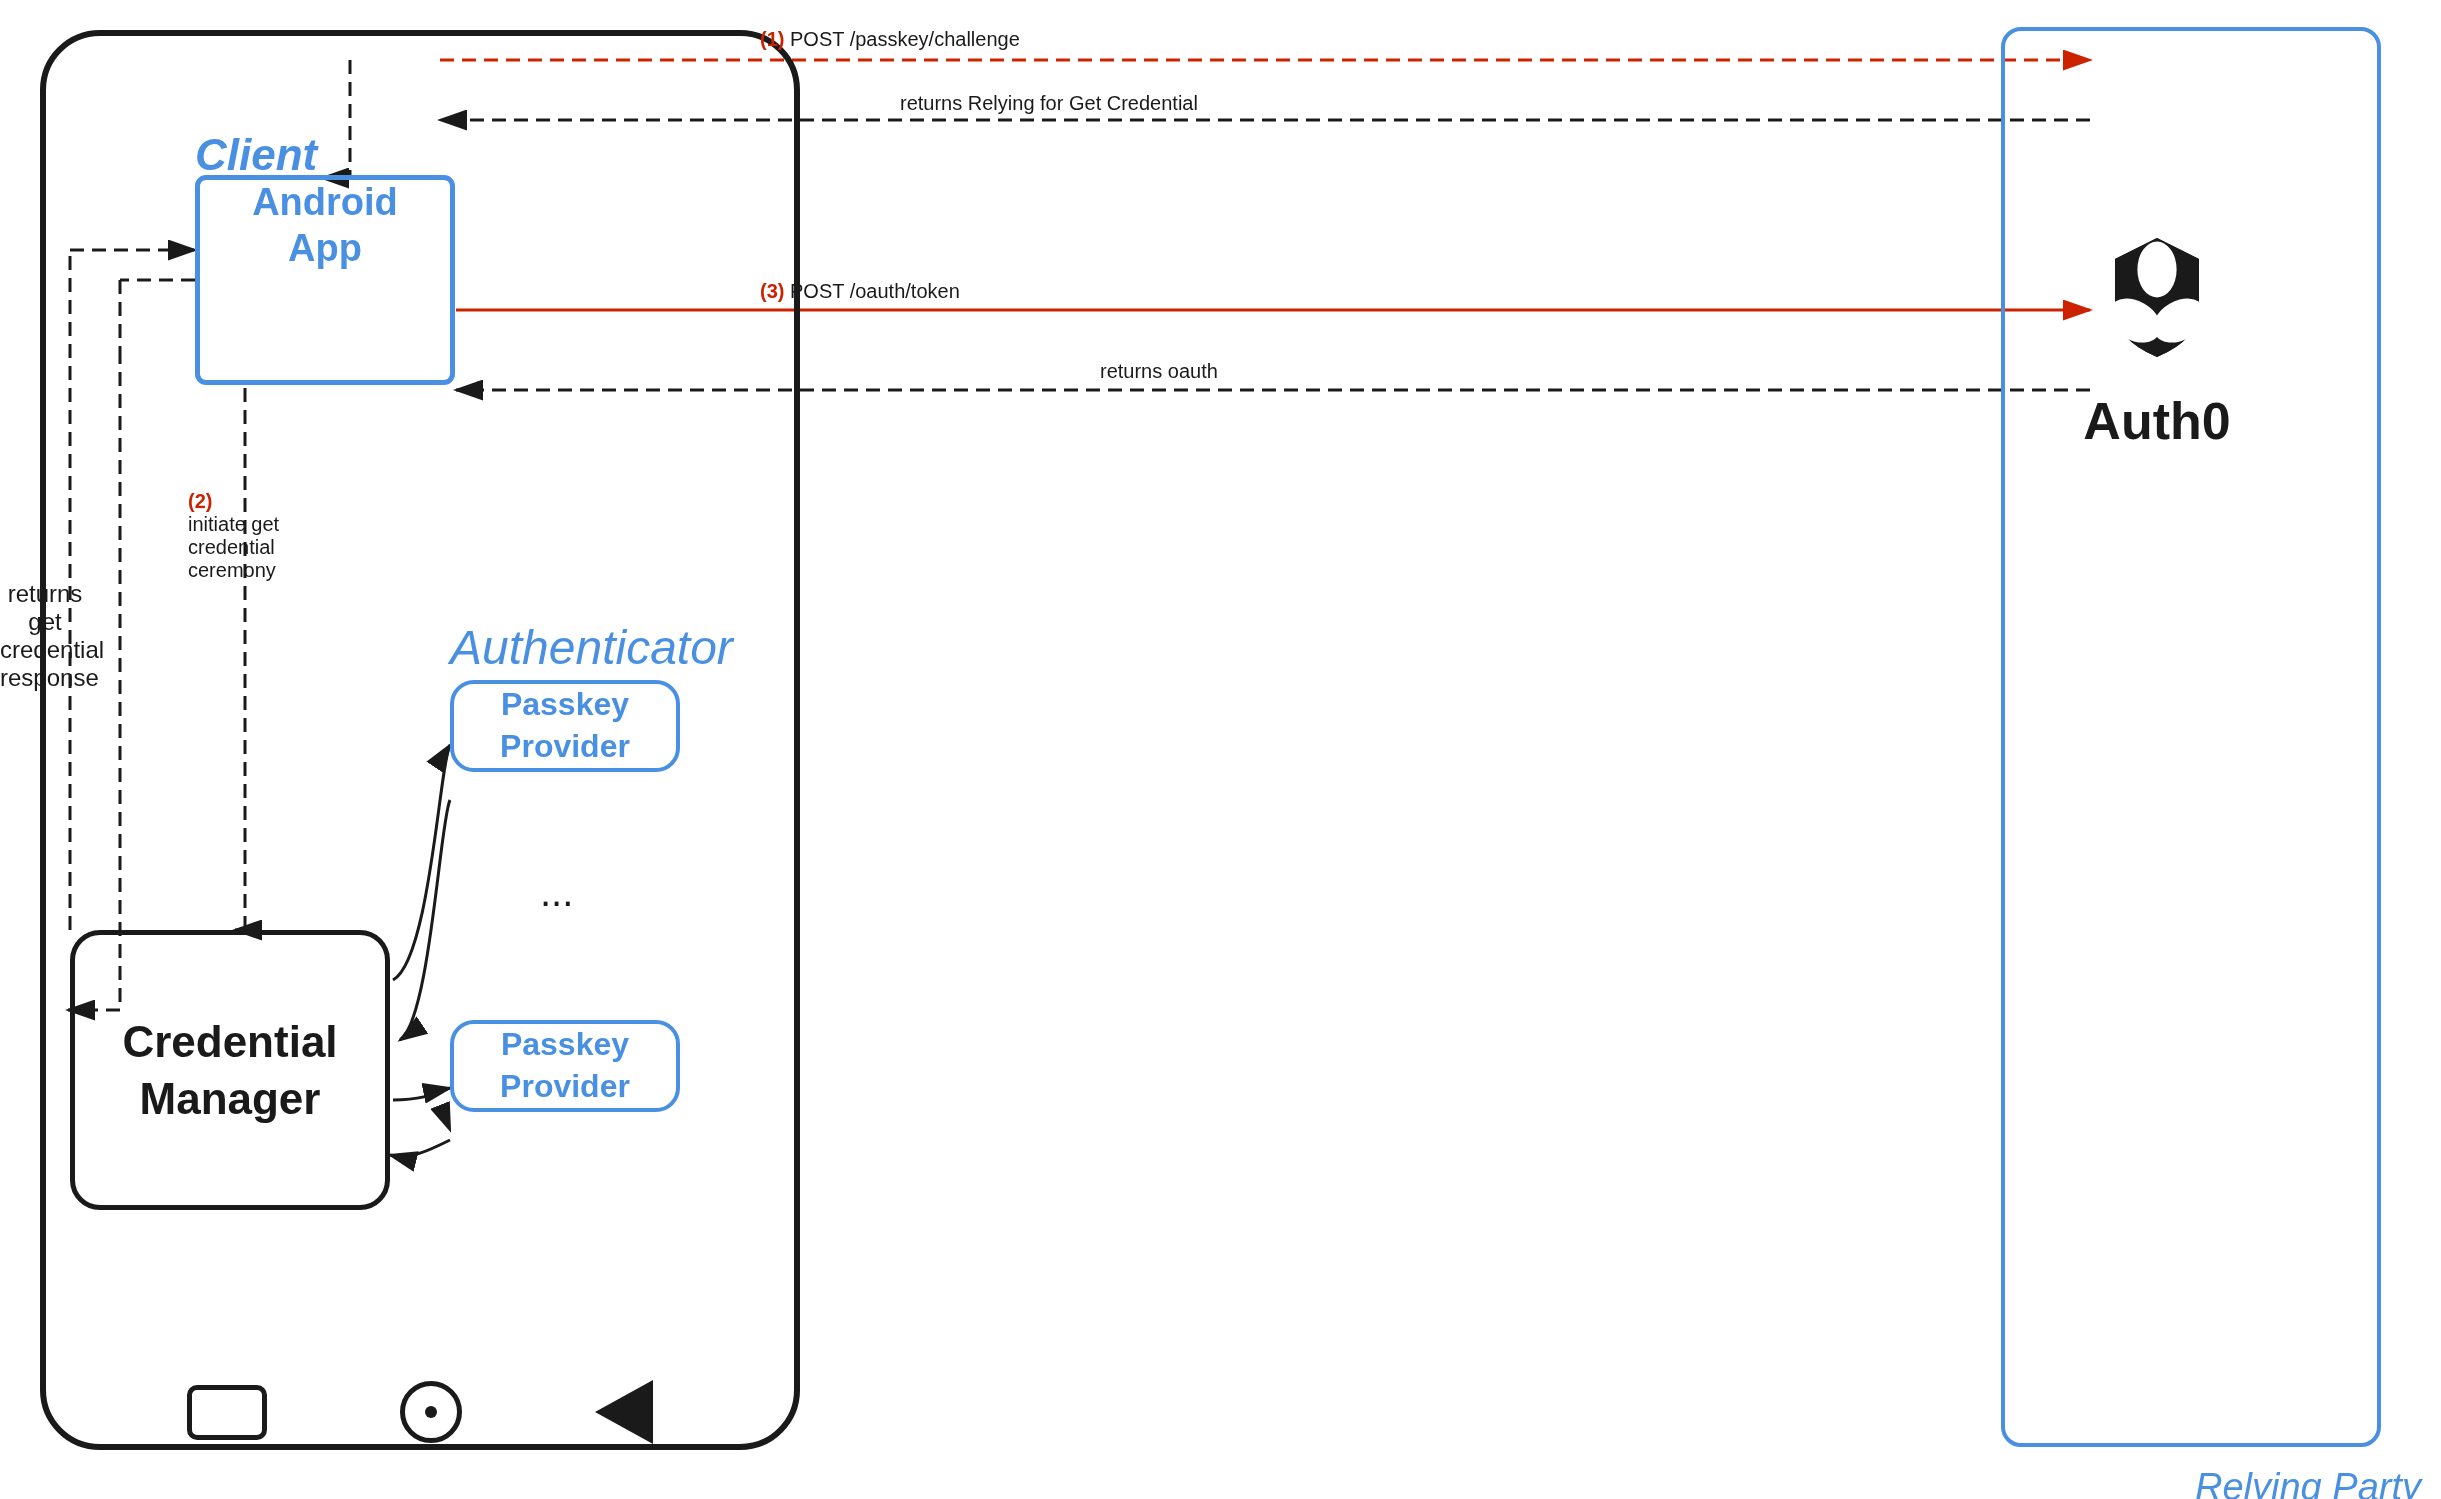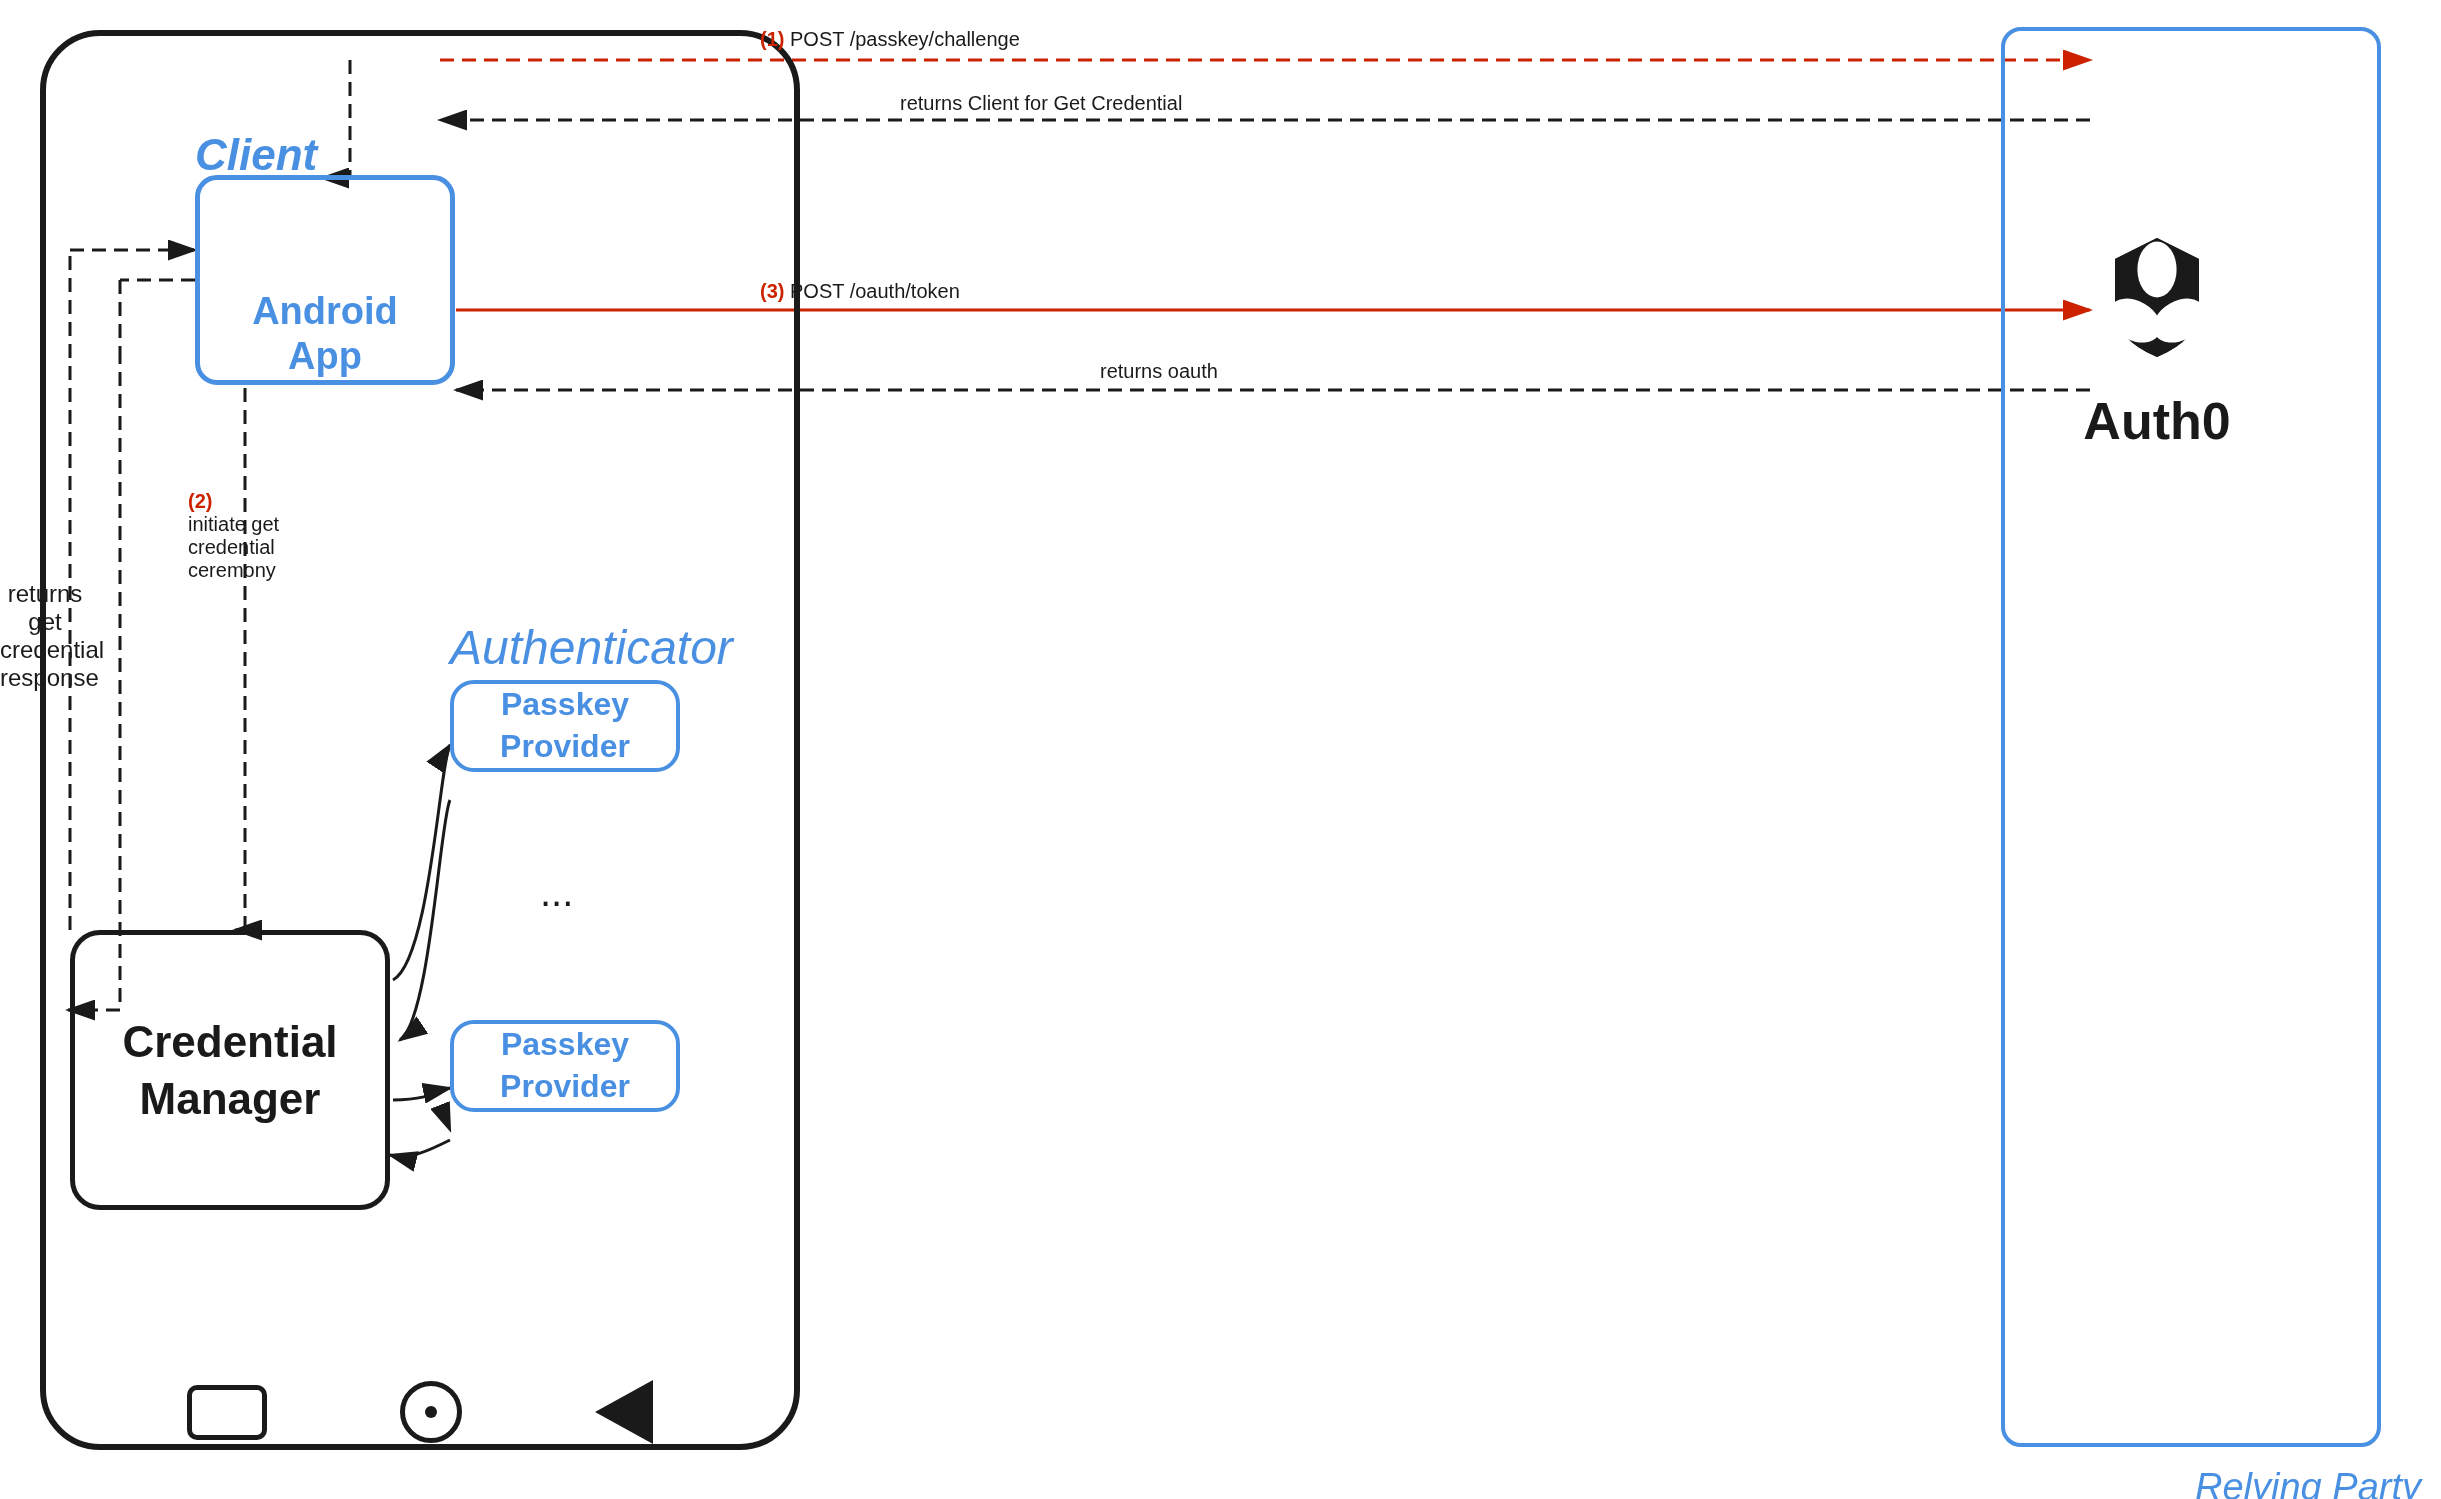--- a/index.html
+++ b/index.html
@@ -91,24 +91,24 @@
     }
 
     
     .android-app-box {
       position: absolute;
       left: 195px;
       top: 175px;
       width: 260px;
       height: 210px;
       border: 5px solid #4a90e2;
-      border-radius: 22px;
-      background: transparent;
-      display: flex;
-      align-items: flex-end;
+      border-radius: 11px;
+      background: transparent;
+      display: flex;
+      align-items: flex-start;
       justify-content: center;
     }
 
     .android-app-text {
       font-size: 38px;
       color: #4a90e2;
       font-family: 'Comic Sans MS', cursive, sans-serif;
       font-weight: bold;
       text-align: center;
       line-height: 1.2;
@@ -359,21 +359,21 @@
     </div>
   </div>
 
   <div class="relying-party-label">Relying Party</div>
 
   <div class="arrow-label" style="left: 760px; top: 28px;">
     <span class="arrow-label-red">(1)</span>
     <span> POST /passkey/challenge</span>
   </div>
 
-  <div class="arrow-label" style="left: 900px; top: 92px;">returns Client for Get Credential</div>
+  <div class="arrow-label" style="left: 900px; top: 92px;">returns Relying for Get Credential</div>
 
   <div class="arrow-label" style="left: 760px; top: 280px;">
     <span class="arrow-label-red">(3)</span>
     <span> POST /oauth/token</span>
   </div>
 
   <div class="arrow-label" style="left: 1100px; top: 360px;">returns oauth</div>
 
   <div class="arrow-label" style="left: 188px; top: 490px;">
     <div class="arrow-label-red">(2)</div>

